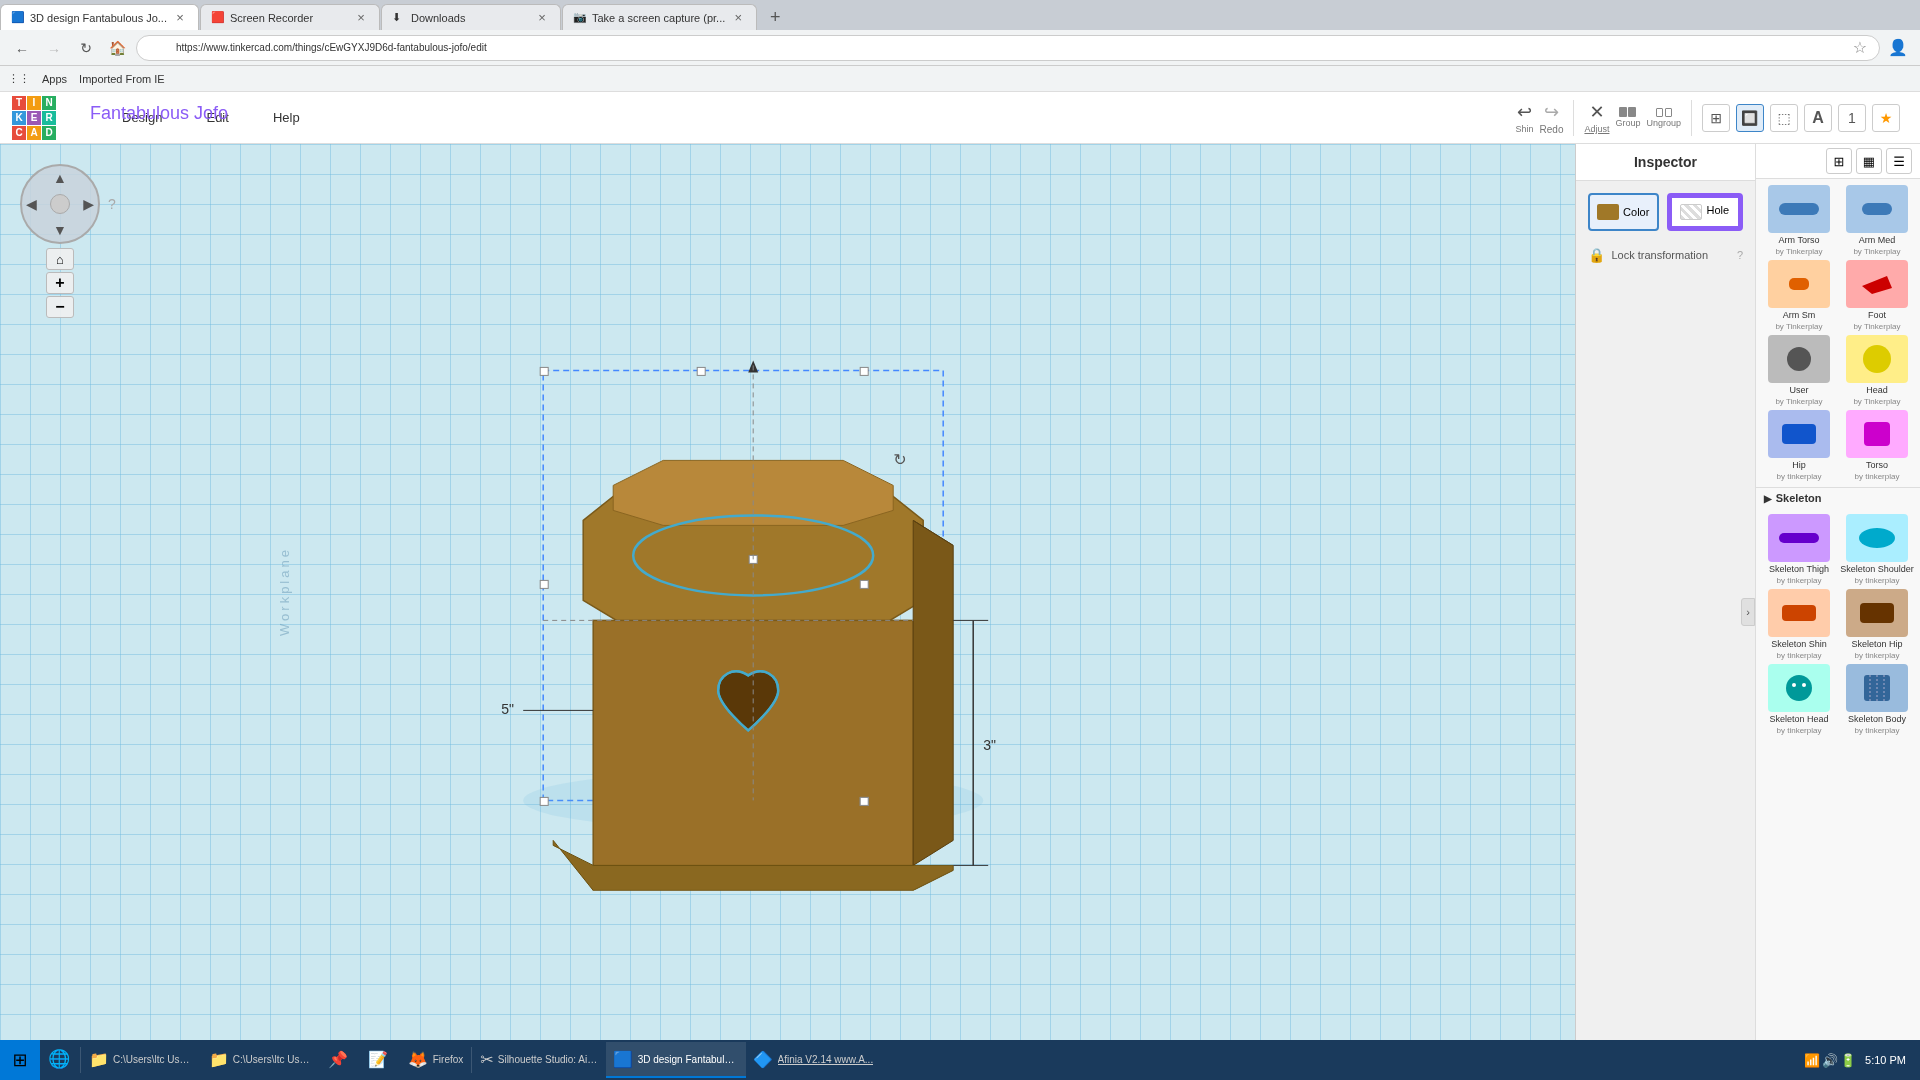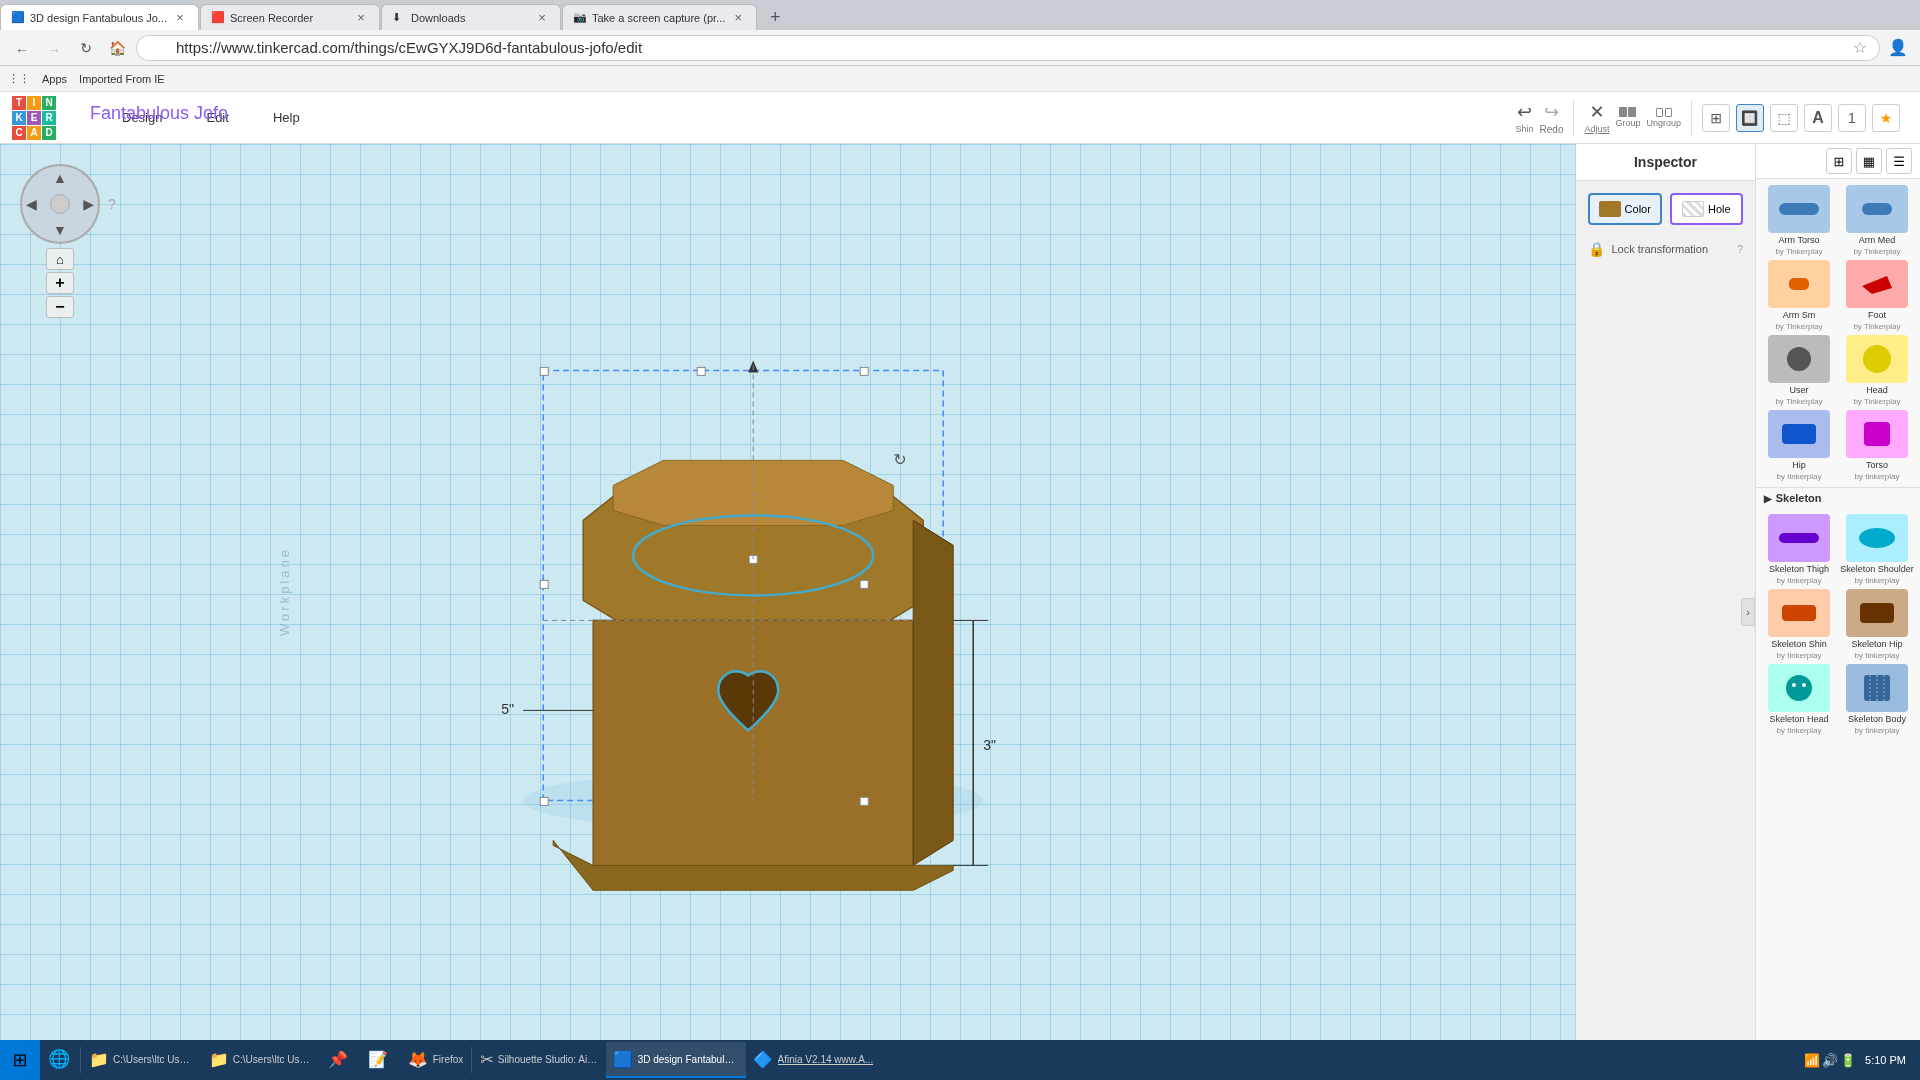--- a/index.html
+++ b/index.html
@@ -9,21 +9,21 @@
     .tab.active { background: #fff; z-index: 2; }
     .tab-favicon { width: 14px; height: 14px; margin-right: 5px; flex-shrink: 0; }
     .tab-title { flex: 1; overflow: hidden; text-overflow: ellipsis; white-space: nowrap; }
     .tab-close { margin-left: 5px; cursor: pointer; color: #666; font-size: 13px; width: 16px; height: 16px; display: flex; align-items: center; justify-content: center; border-radius: 50%; }
     .new-tab-btn { width: 26px; height: 26px; display: flex; align-items: center; justify-content: center; cursor: pointer; color: #555; font-size: 18px; margin-left: 4px; }
 
     .nav-bar { display: flex; align-items: center; height: 36px; background: #f1f3f4; padding: 0 8px; gap: 4px; border-bottom: 1px solid #ccc; }
     .nav-btn { width: 28px; height: 28px; border-radius: 50%; display: flex; align-items: center; justify-content: center; cursor: pointer; color: #555; font-size: 14px; }
     .nav-btn.disabled { color: #bbb; cursor: default; }
     .url-bar { flex: 1; height: 26px; border: 1px solid #ccc; border-radius: 13px; padding: 0 12px; font-size: 12px; background: #fff; color: #333; display: flex; align-items: center; }
-    .url-bar-text { flex: 1; font-size: 15px; color: #333; padding-left: 27px; }
+    .url-bar-text { flex: 1; font-size: 10px; color: #333; padding-left: 27px; }
     .star-btn { color: #888; font-size: 16px; margin-left: 6px; cursor: pointer; }
 
     .bookmarks-bar { display: flex; align-items: center; height: 26px; background: #f1f3f4; padding: 0 8px; gap: 12px; border-bottom: 1px solid #ddd; font-size: 11px; }
     .bookmark-item { color: #333; cursor: pointer; display: flex; align-items: center; gap: 3px; }
 
     
     .app-container { display: flex; flex-direction: column; height: calc(1080px - 92px); }
 
     
     .tinkercad-header { display: flex; align-items: center; height: 52px; background: #fff; border-bottom: 1px solid #ddd; padding: 0 12px; gap: 0; }
@@ -298,21 +298,21 @@
     </div>
 
     <div style="width:180px;background:#f0f0f0;border-left:1px solid #ccc;display:flex;flex-direction:column;">
       <div style="text-align:center;font-size:14px;font-weight:bold;color:#333;padding:10px;background:#fff;border-bottom:1px solid #ddd;">Inspector</div>
       <div style="padding:12px;">
         <div style="display:flex;gap:8px;margin-bottom:12px;">
           <div style="flex:1;padding:6px 4px;border:2px solid #3d85c8;border-radius:4px;text-align:center;cursor:pointer;background:#e8f0fb;display:flex;align-items:center;justify-content:center;gap:4px;">
             <div style="width:22px;height:16px;background:#a07828;border-radius:2px;"></div>
             <span style="font-size:11px;">Color</span>
           </div>
-          <div style="flex:1;padding:6px 4px;border:2px solid #8b5cf6;border-radius:4px;text-align:center;cursor:pointer;background:#fff;display:flex;align-items:center;justify-content:center;">
+          <div style="flex:1;padding:6px 4px;border:5px solid #8b5cf6;border-radius:4px;text-align:center;cursor:pointer;background:#fff;display:flex;justify-content:center;">
             <div style="width:22px;height:16px;background:repeating-linear-gradient(45deg,#ddd 0,#ddd 3px,#fff 3px,#fff 6px);border-radius:2px;border:1px solid #ccc;"></div>
             <span style="font-size:11px;margin-left:4px;">Hole</span>
           </div>
         </div>
         <div style="display:flex;align-items:center;gap:6px;font-size:11px;color:#555;padding:4px 0;">
           <span style="font-size:14px;">🔒</span>
           <span>Lock transformation</span>
           <span style="color:#aaa;cursor:pointer;margin-left:auto;">?</span>
         </div>
       </div>

